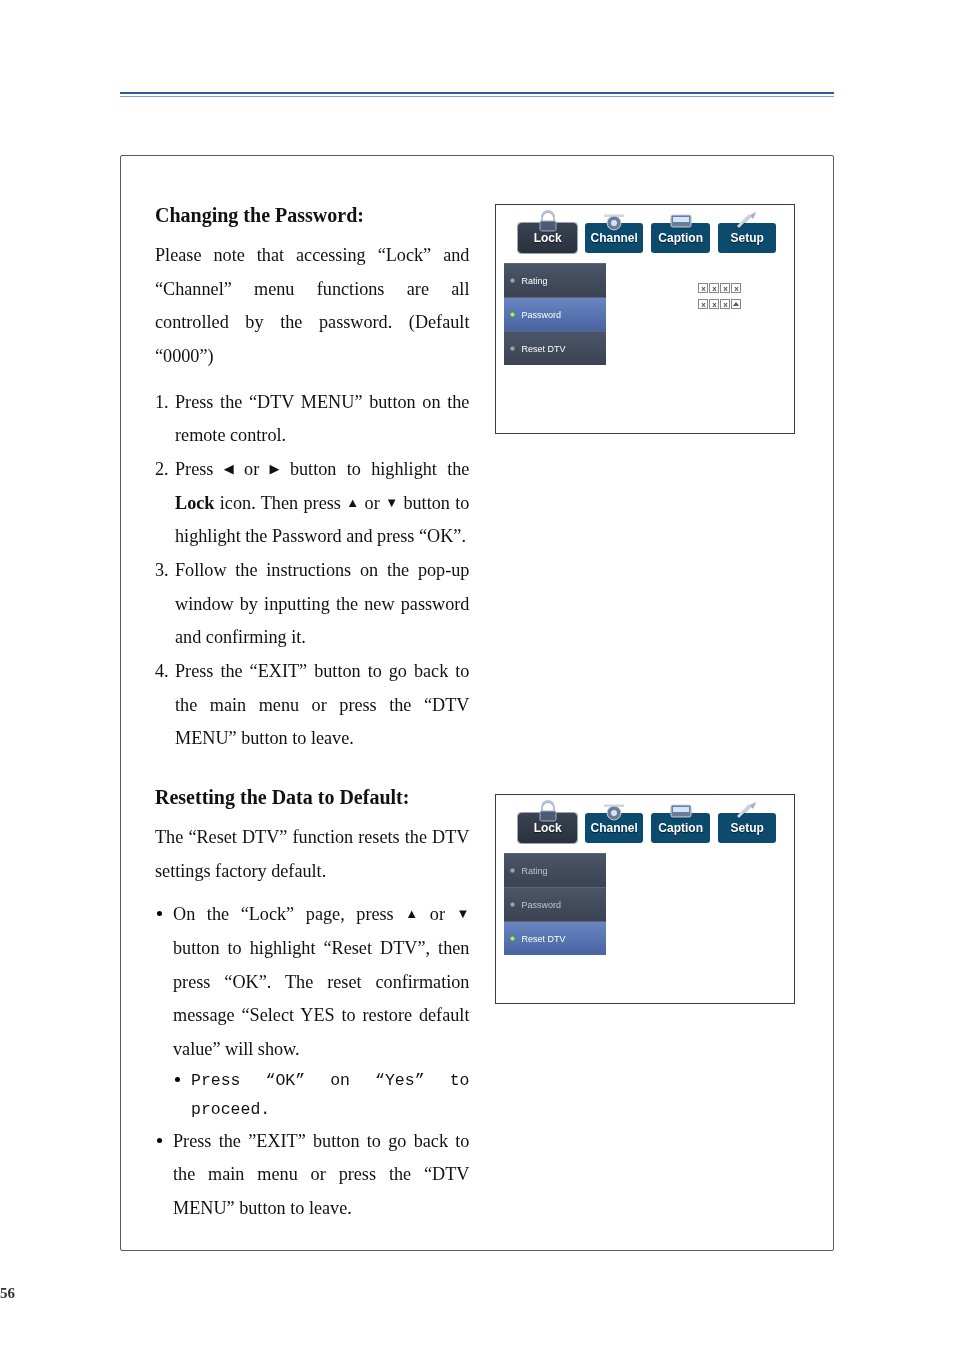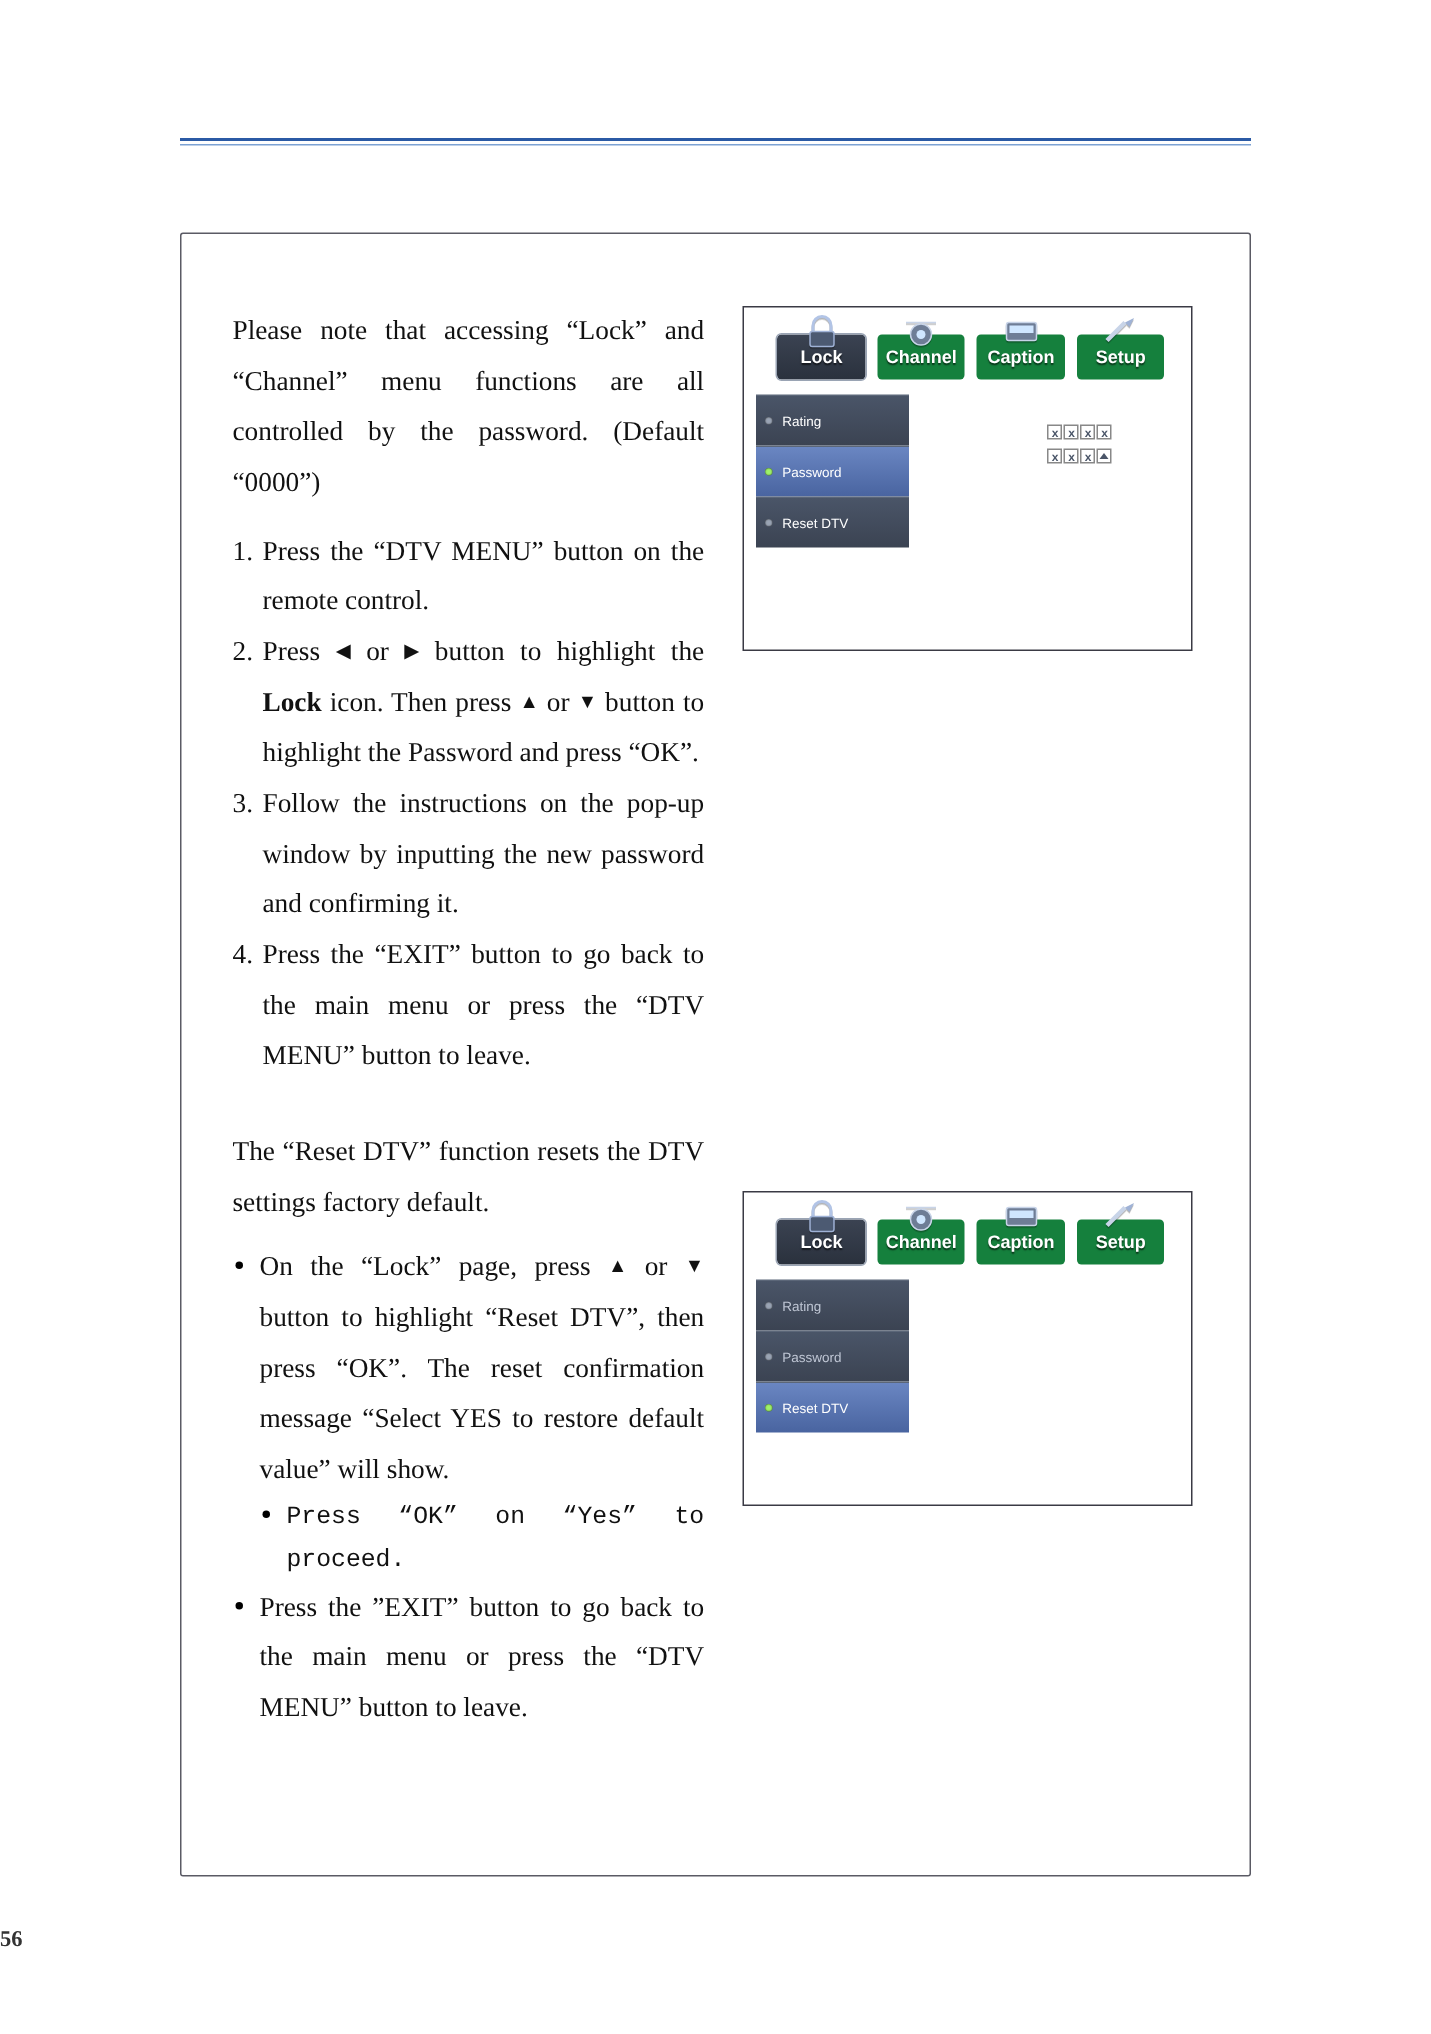--- a/index.html
+++ b/index.html
@@ -41,21 +41,21 @@
 
   .page-num { position: absolute; bottom: 54px; left: 0; right: 0; text-align: left; font-size: 15px; font-weight: bold; color: #333; }
 
   
   .osd-panel {
     border: 1px solid #3a3a44; width: 300px; height: 230px; position: relative; margin-left: 8px; background: #fff;
   }
   .osd2 { margin-top: 360px; height: 210px; }
 
   .tabs-row { position: absolute; top: 18px; left: 22px; right: 18px; height: 50px; display: flex; gap: 8px; }
-  .tab { flex: 1; height: 30px; background: #15803d; border-radius: 3px; display:flex; align-items:center; justify-content:center; color:#fff; font-family: Arial, sans-serif; font-size: 12px; font-weight: bold; text-shadow: 0 1px 1px rgba(0,0,0,.6); position:relative; }
+  .tab { flex: 1; height: 30px; background: #0c4a6e; border-radius: 3px; display:flex; align-items:center; justify-content:center; color:#fff; font-family: Arial, sans-serif; font-size: 12px; font-weight: bold; text-shadow: 0 1px 1px rgba(0,0,0,.6); position:relative; }
   .tab.active { background: linear-gradient(#3b4352,#2a313d); outline:1px solid #9aa4b4; }
   .tab .tab-icon { position:absolute; top:-14px; width: 30px; height: 24px; }
   
   .i-lock svg, .i-channel svg, .i-caption svg, .i-setup svg { filter: drop-shadow(0 1px 0 rgba(0,0,0,.3)); }
 
   .side-pane { position:absolute; left:8px; top:58px; width: 102px; }
   .side-item { display:flex; align-items:center; height:34px; color:#fff; font-family: Arial, sans-serif; font-size:9px; padding-left:6px; gap:6px; background: linear-gradient(#4a5568,#3b4352); border-top:1px solid #5b6678; }
   .side-item.sel { background: linear-gradient(#6a86c2,#4964a0); }
   .side-item .led { width:5px; height:5px; border-radius:50%; background:#9aa4b4; box-shadow: inset 0 0 1px #000; }
   .side-item.sel .led { background:#9ff26a; }
@@ -83,20 +83,21 @@
 <div class="page">
 
 <div class="header-block"></div>
 <div class="header-rule"></div>
 <div class="header-rule-sub"></div>
 
 <div class="outer-frame">
   <div class="content-area">
     <div class="col-left">
 
+      <div class="section-heading">Changing the Password:</div>
       <div class="para justify">Please note that accessing “Lock” and “Channel” menu functions are all controlled by the password. (Default “0000”)</div>
       <div class="step-list-1">
         <div class="step-item">
           <div class="step-num">1.</div>
           <div class="step-text">Press the “DTV MENU” button on the remote control.</div>
         </div>
         <div class="step-item">
           <div class="step-num">2.</div>
           <div class="step-text">
             <span>Press </span><span class="glyph">◀</span><span> or </span><span class="glyph">▶</span><span> button to highlight the </span><span class="bold">Lock</span><span> icon. Then press </span><span class="glyph">▲</span><span> or </span><span class="glyph">▼</span><span> button to highlight the Password and press “OK”.</span>
@@ -106,20 +107,21 @@
           <div class="step-num">3.</div>
           <div class="step-text">Follow the instructions on the pop-up window by inputting the new password and confirming it.</div>
         </div>
         <div class="step-item">
           <div class="step-num">4.</div>
           <div class="step-text">Press the “EXIT” button to go back to the main menu or press the “DTV MENU” button to leave.</div>
         </div>
       </div>
 
       <div class="section2">
+        <div class="section-heading">Resetting the Data to Default:</div>
         <div class="para justify">The “Reset DTV” function resets the DTV settings factory default.</div>
 
         <div class="bullet1" style="margin-top:10px;">
           <div class="dot"><span class="disc"></span></div>
           <div class="bullet-text">
             <span>On the “Lock” page, press </span><span class="glyph">▲</span><span> or </span><span class="glyph">▼</span><span> button to highlight “Reset DTV”, then press “OK”.  The reset confirmation message “Select YES to restore default value” will show.</span>
           </div>
         </div>
 
         <div class="bullet2-wrap">

